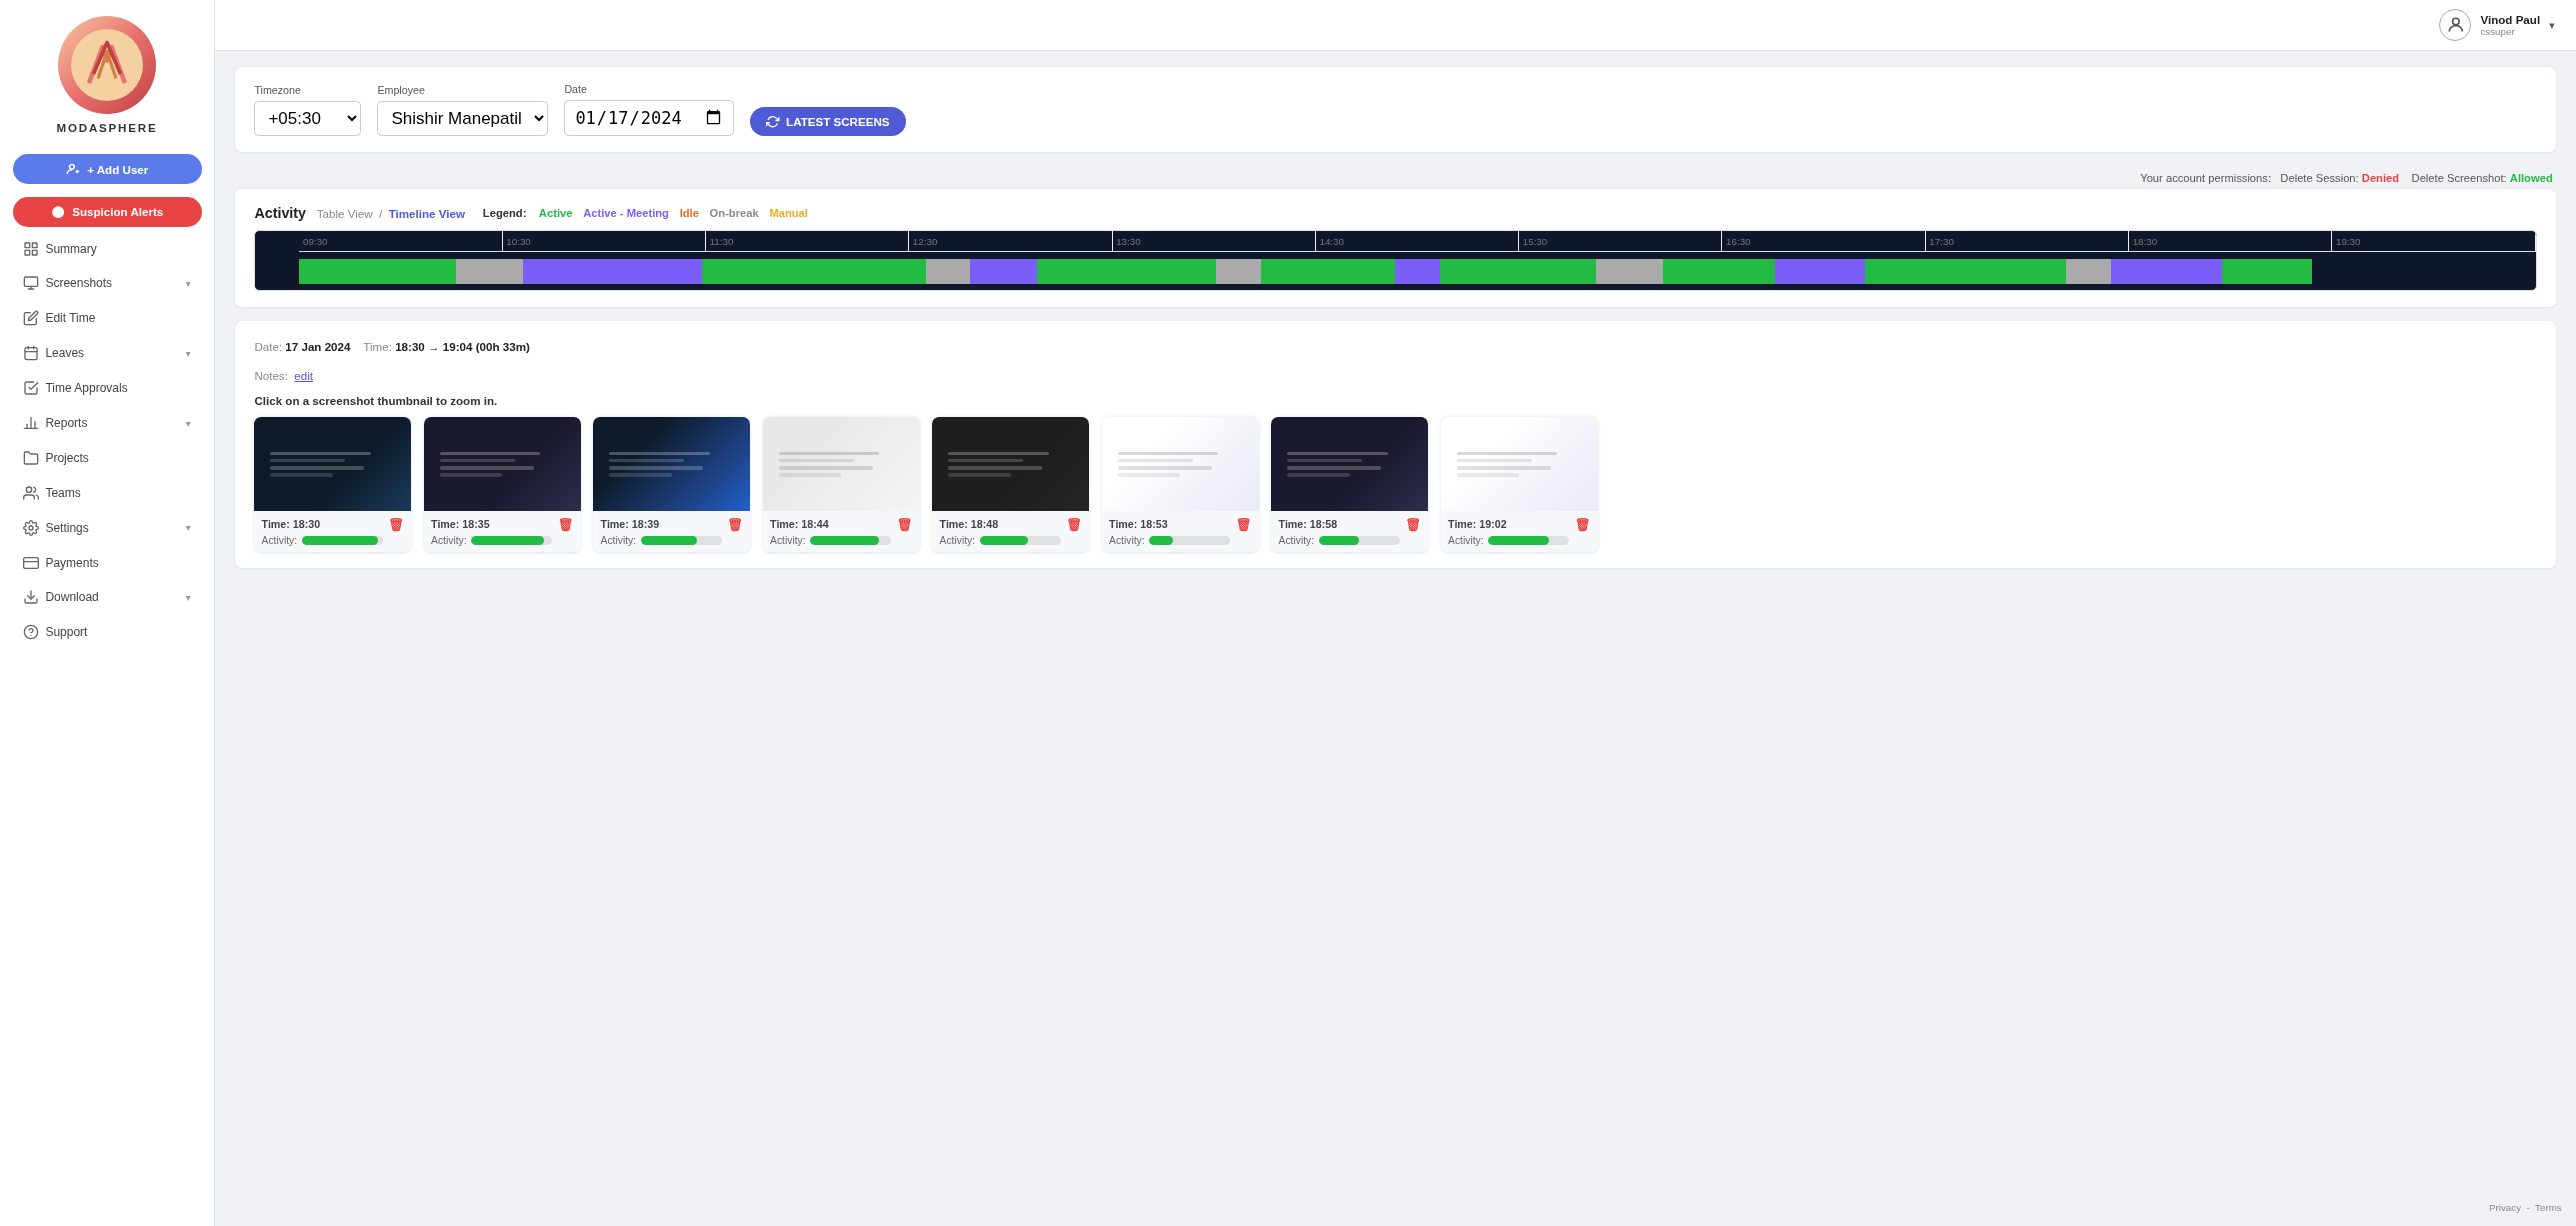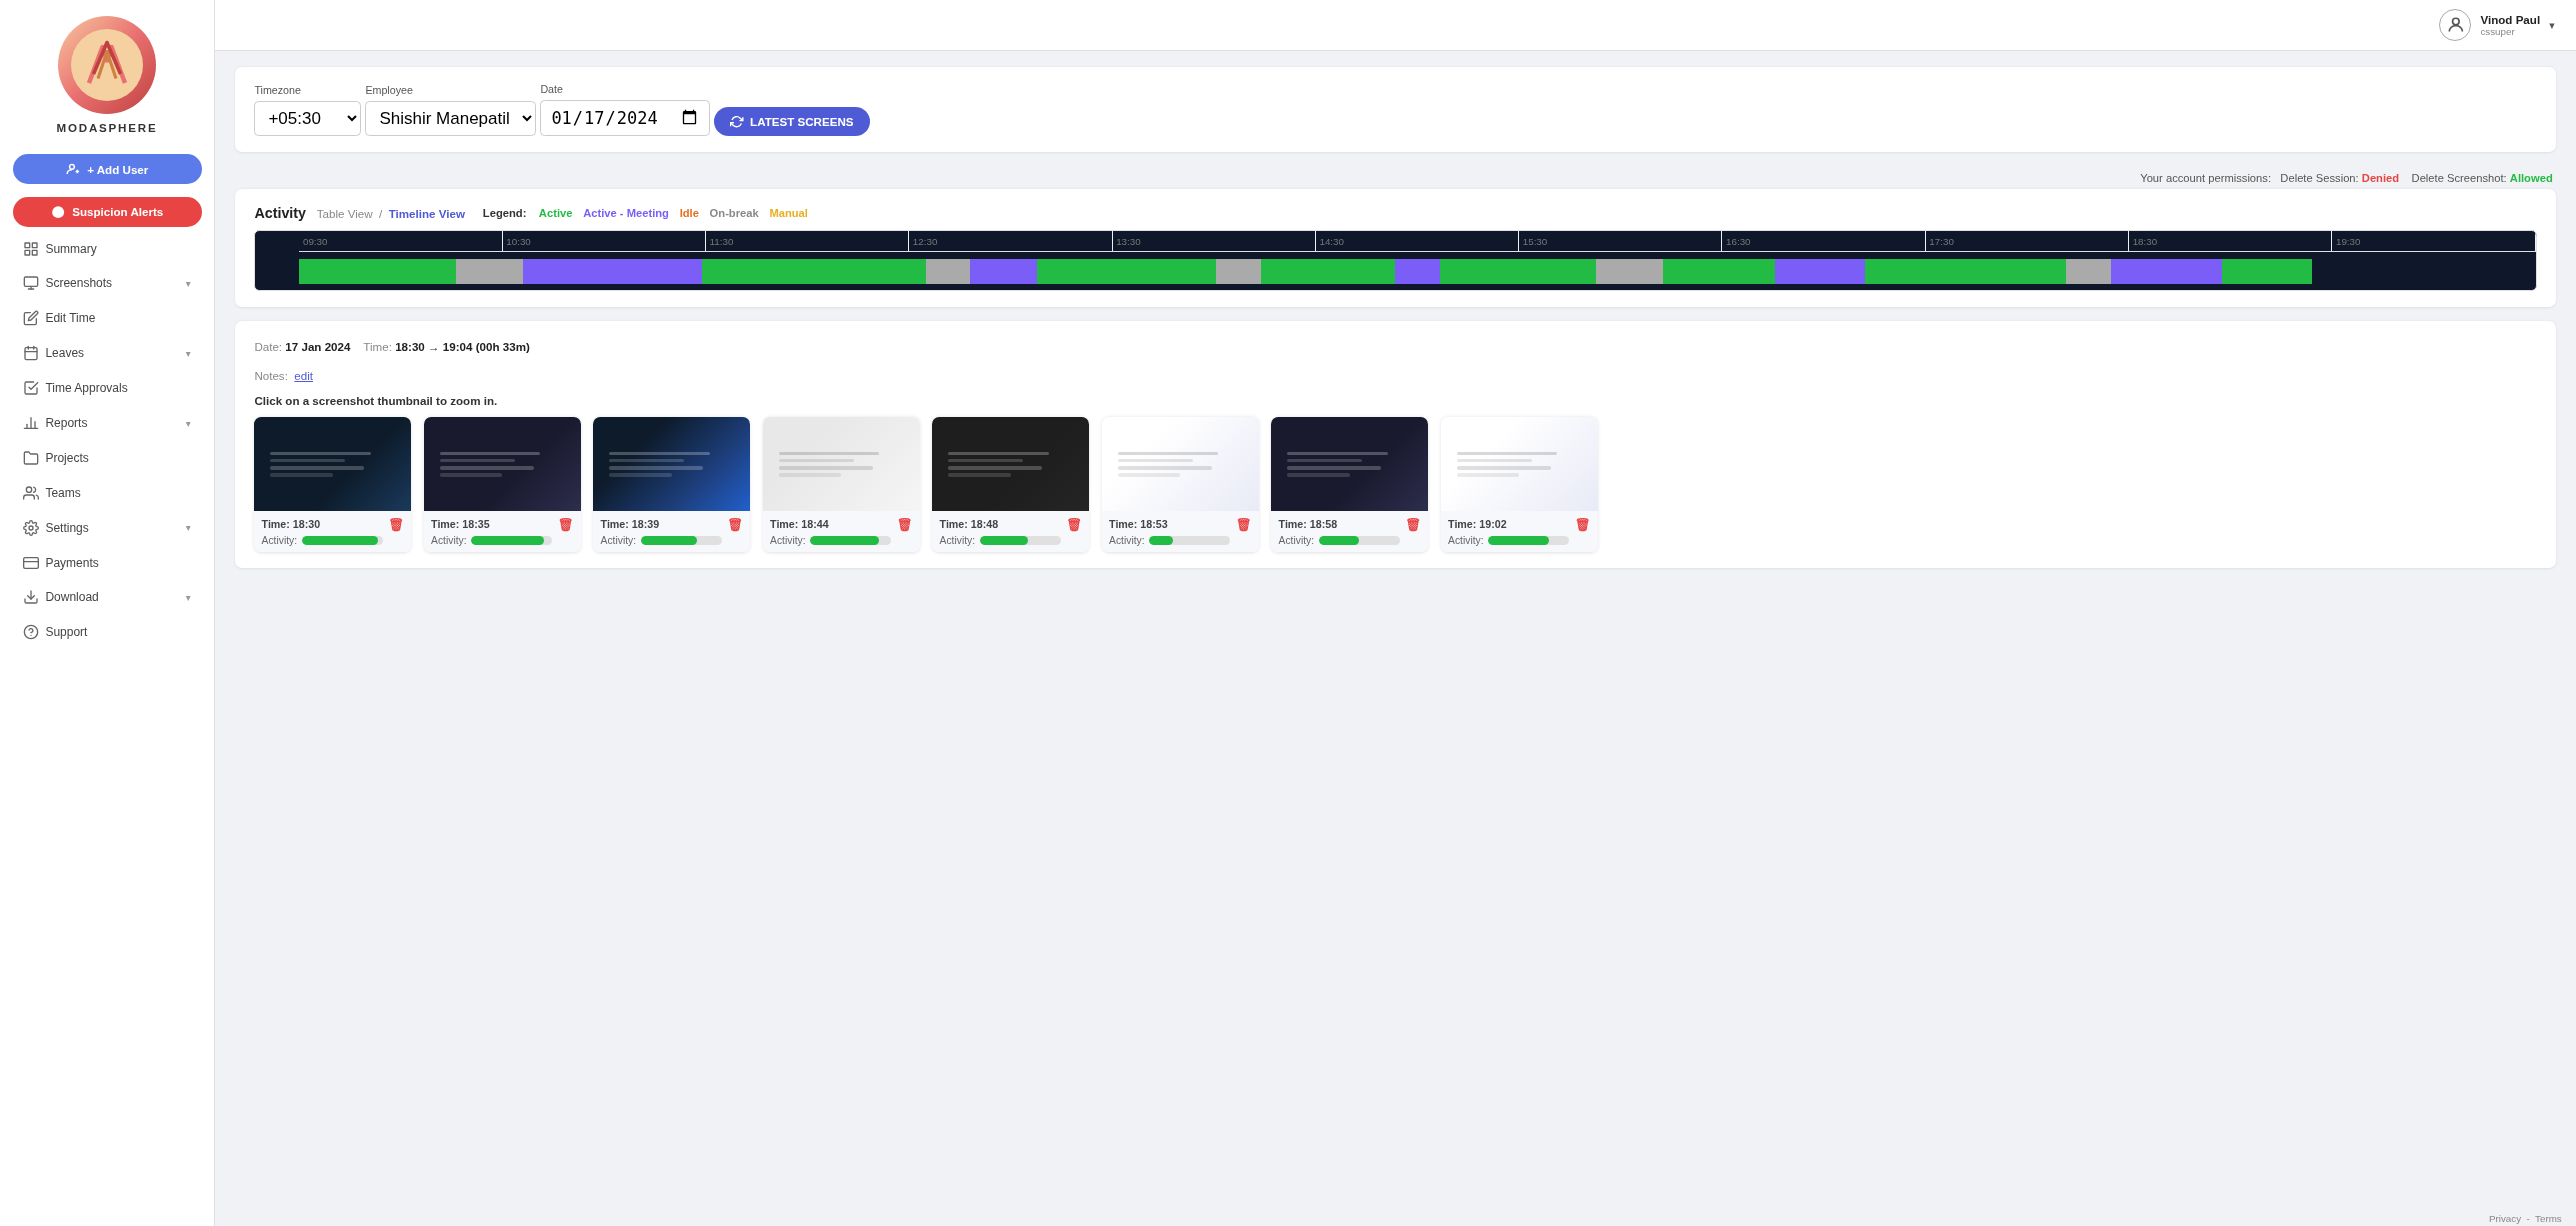--- a/index.html
+++ b/index.html
@@ -135,21 +135,21 @@
     .card {
       background: #fff;
       border-radius: 7.2px;
       padding: 16px 19.7px;
       margin-bottom: 14.3px;
       box-shadow: 0 0.9px 2.7px rgba(0,0,0,0.08);
     }
     .filters-row {
       display: flex;
       align-items: flex-end;
-      gap: 4px;
+      gap: 16px;
       flex-wrap: wrap;
     }
     .filter-group label {
       display: block;
       font-size: 10.7px;
       color: #555;
       margin-bottom: 4.5px;
       font-weight: 500;
     }
     .filter-group select,
@@ -340,21 +340,21 @@
     }
     .activity-bar-fill {
       height: 100%;
       background: #22bb44;
       border-radius: 4.5px;
     }
 
     
     .privacy-footer {
       position: fixed;
-      bottom: 2px;
+      bottom: 13px;
       right: 14.3px;
       font-size: 9.8px;
       color: #888;
       margin-top: 36px;
     }
     .privacy-footer a { color: #888; text-decoration: none; }
 
     
     ::-webkit-scrollbar { width: 5.4px; height: 5.4px; }
     ::-webkit-scrollbar-thumb { background: #ccc; border-radius: 2.7px; }

